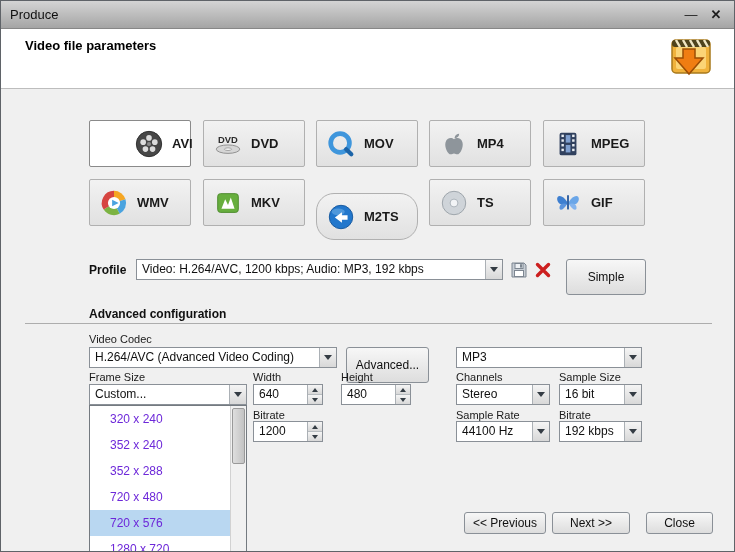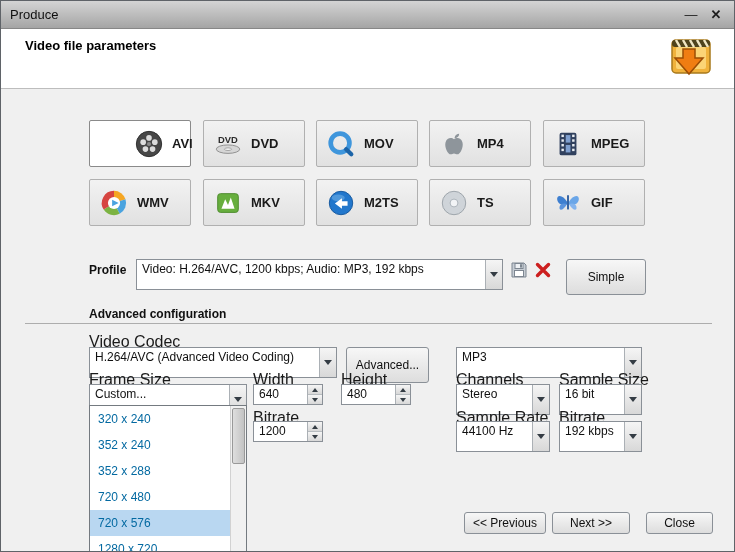--- a/index.html
+++ b/index.html
@@ -27,25 +27,25 @@
 
   
   .fmt { position:absolute; width:102px; height:47px;
          background:linear-gradient(#f2f2f2,#e1e1e1); border:1px solid #b0b0b0; border-radius:2px;
          display:flex; align-items:center; gap:8px; padding-left:9px;
          font-size:13px; font-weight:bold; color:#1a1a1a; cursor:pointer; }
   .fmt.sel { background:#ffffff; border-color:#8a8a8a; }
   .fmt svg { flex:0 0 auto; }
 
   .lblb { position:absolute; font-size:12px; font-weight:bold; color:#101010; }
-  .flbl { position:absolute; font-size:16px; color:#1a1a1a;text-align:center; }
+  .flbl { position:absolute; font-size:11px; color:#1a1a1a;text-align:center; }
   .sep  { position:absolute; height:1px; background:#adadad; }
 
   
-  .combo { position:absolute; height:31px; background:#fff; border:1px solid #8a9097;
+  .combo { position:absolute; height:21px; background:#fff; border:1px solid #8a9097;
            display:flex; align-items:stretch; cursor:pointer; }
   .combo .cv { flex:1; font-size:12px; line-height:19px; padding:0 5px;
                white-space:nowrap; overflow:hidden; color:#101010; }
   .combo .cb { width:17px; background:linear-gradient(#f5f5f5,#d8d8d8);
                border-left:1px solid #abb0b5; display:flex; align-items:center; justify-content:center; }
   .tri-dn { width:0; height:0; border-left:4px solid transparent; border-right:4px solid transparent;
             border-top:5px solid #343c44; }
 
   
   .spin { position:absolute; height:21px; background:#fff; border:1px solid #8a9097; display:flex; cursor:text; }
@@ -64,21 +64,21 @@
          border:1px solid #8a9097; border-radius:3px; font-size:12px; color:#101010;
          display:flex; align-items:center; justify-content:center; cursor:pointer; }
   .btn.tall { height:22px; }
   .icon-btn { position:absolute; width:21px; height:21px; display:flex;
               align-items:center; justify-content:center; cursor:pointer; }
 
   
   .listbox { position:absolute; left:88px; top:404px; width:158px; height:148px;
              background:#fff; border:1px solid #747a80; z-index:30; overflow:hidden; }
   .opts { position:absolute; left:0; top:0; right:16px; }
-  .opt { height:26px; line-height:26px; padding-left:8px; font-size:12px; color:#0369a1; cursor:pointer; }
+  .opt { height:26px; line-height:26px; padding-left:20px; font-size:12px; color:#6d28d9; cursor:pointer; }
   .opt.hl { background:#b9d7f1; }
   .scroll { position:absolute; right:0; top:0; bottom:0; width:16px; background:#f1f1f1;
             border-left:1px solid #d2d2d2; cursor:pointer; }
   .thumb { position:absolute; left:1px; top:2px; width:13px; height:56px;
            background:linear-gradient(90deg,#dedede,#c3c3c3); border:1px solid #999; border-radius:2px; }
 </style>
 </head>
 <body>
 
 <div class="window">
@@ -168,21 +168,21 @@
   </div>
 
   <div class="fmt" style="left:202px;top:178px;">
     <svg viewBox="0 0 32 32" width="30" height="30">
       <rect x="5" y="6" width="22" height="20" rx="3" fill="#67ae3e" stroke="#4c8a2c"></rect>
       <path d="M9 22 L13 12 L16 18 L19 10 L23 22 Z" fill="#ffffff"></path>
     </svg>
     <span>MKV</span>
   </div>
 
-  <div class="fmt" style="left:315px;top:178px;">
+  <div class="fmt" style="left:315px;top:192px;border-radius:18px;">
     <svg viewBox="0 0 32 32" width="30" height="30">
       <circle cx="16" cy="16" r="12.5" fill="#2277cc" stroke="#15589d"></circle>
       <ellipse cx="13" cy="10.5" rx="7" ry="3.5" fill="#5fa3e0" opacity="0.75"></ellipse>
       <path d="M9.5 16.5 L17 11 V14 H23 V19 H17 V22 Z" fill="#ffffff"></path>
     </svg>
     <span>M2TS</span>
   </div>
 
   <div class="fmt" style="left:428px;top:178px;">
     <svg viewBox="0 0 32 32" width="30" height="30">

